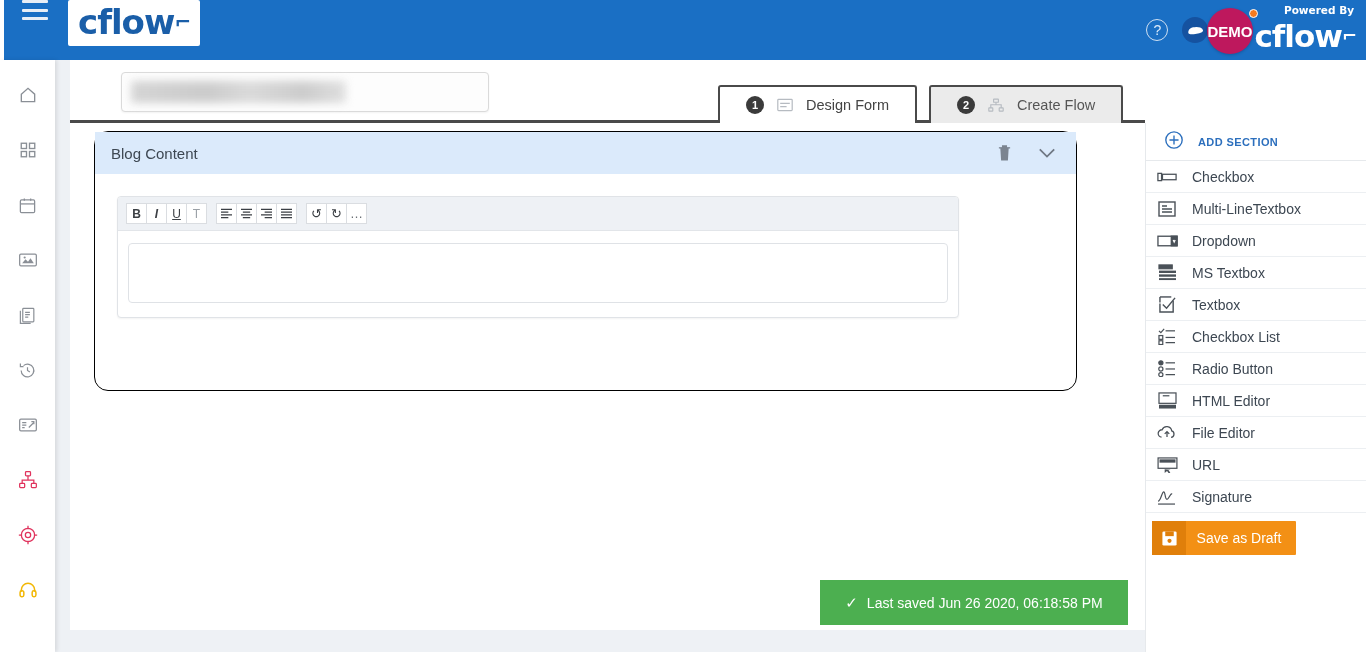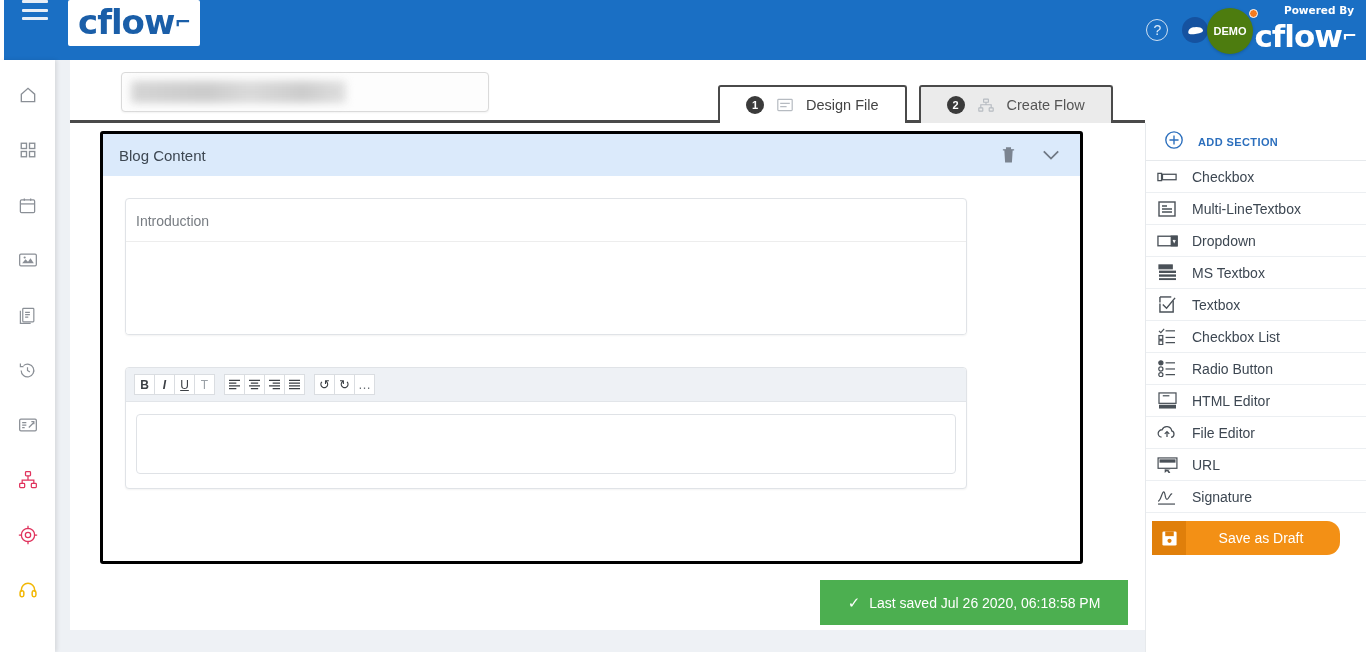--- a/index.html
+++ b/index.html
@@ -117,43 +117,43 @@
   .tab-num {
     width: 18px; height: 18px; border-radius: 50%; background: #3b3b3b;
     color: #ffffff; font-size: 11px; display: flex;
     align-items: center; justify-content: center; font-weight: 600;
   }
   .tab-ic { width: 18px; height: 18px; display: flex; align-items: center; justify-content: center; }
 
   
   .demo-badge {
     position: absolute; right: 113px; top: 8px; width: 46px; height: 46px;
-    border-radius: 50%; background: #4d7c0f; color: #ffffff;
-    font-size: 11px; font-weight: 700; display: flex;
+    border-radius: 50%; background: #be185d; color: #ffffff;
+    font-size: 15px; font-weight: 700; display: flex;
     align-items: center; justify-content: center; cursor: pointer; z-index: 7;
     box-shadow: 0 1px 3px rgba(0,0,0,.2);
   }
   .demo-dot {
     position: absolute; right: 108px; top: 9px; width: 9px; height: 9px;
     border-radius: 50%; background: #f47b20; border: 1.5px solid #ffffff; z-index: 8;
   }
   .help-btn {
     position: absolute; right: 0; top: 0; width: 93px; height: 63px;
     background: #4a9c45; color: #ffffff; font-size: 16px;
     display: flex; align-items: center; justify-content: center; cursor: pointer; z-index: 7;
   }
 
   
   .builder {
     position: absolute; left: 0; top: 63px; width: 1075px; height: 507px;
     background: #ffffff; padding: 8px;
   }
   .section-card {
-    width: 983px; margin-left: 22px; border: 3px solid #000000;
-    background: #ffffff; border-radius: 3px;
+    width: 983px; margin-left: 16px; border: 1px solid #000000;
+    background: #ffffff; border-radius: 14px;
   }
   .section-head {
     height: 42px; background: #dbeafb; display: flex; align-items: center;
     padding: 0 16px; justify-content: space-between;
   }
   .section-title { font-size: 15px; color: #3d4752; }
   .section-actions { display: flex; align-items: center; gap: 26px; padding-right: 4px; }
   .ic-btn { cursor: pointer; display: flex; align-items: center; justify-content: center; }
 
   .section-body { padding: 22px 22px 40px 22px; }
@@ -196,22 +196,22 @@
   .add-section-label {
     color: #2c6fbd; font-size: 11px; font-weight: 600; letter-spacing: .4px;
   }
   .palette-item {
     height: 32px; display: flex; align-items: center; gap: 14px;
     padding-left: 10px; border-bottom: 1px solid #eceff2;
     font-size: 14px; color: #3d4752; cursor: pointer;
   }
   .palette-ic { width: 22px; display: flex; align-items: center; justify-content: center; }
   .save-draft {
-    margin: 8px 0 0 6px; width: 188px; height: 34px; background: #f39015;
-    display: flex; align-items: center; cursor: pointer; border-radius: 13px;
+    margin: 8px 0 0 6px; width: 144px; height: 34px; background: #f39015;
+    display: flex; align-items: center; cursor: pointer; border-radius: 1px;
   }
   .save-draft .sd-ic {
     width: 34px; height: 34px; background: #e07f0a;
     display: flex; align-items: center; justify-content: center;
   }
   .save-draft .sd-label {
     flex: 1; text-align: center; color: #ffffff; font-size: 14px; padding-right: 4px;
   }
 
   
@@ -338,21 +338,21 @@
 
         <div class="tabs">
           <div class="tab active">
             <div class="tab-num">1</div>
             <div class="tab-ic">
               <svg width="16" height="14" viewBox="0 0 20 16" fill="none" stroke="#b6bbc1" stroke-width="1.5">
                 <rect x="1" y="1" width="18" height="14" rx="1"></rect>
                   <path d="M4 6 H16 M4 10 H12"></path>
               </svg>
             </div>
-            <span>Design File</span>
+            <span>Design Form</span>
           </div>
           <div class="tab inactive">
             <div class="tab-num">2</div>
             <div class="tab-ic">
               <svg width="16" height="15" viewBox="0 0 20 18" fill="none" stroke="#b6bbc1" stroke-width="1.4">
                 <rect x="7" y="1" width="6" height="4" rx="0.5"></rect>
                 <rect x="1" y="12" width="5" height="4" rx="0.5"></rect>
                 <rect x="14" y="12" width="5" height="4" rx="0.5"></rect>
                 <path d="M10 5 V8 M3.5 12 V8 H16.5 V12"></path>
               </svg>
@@ -377,24 +377,20 @@
               <div class="ic-btn">
                 <svg width="18" height="12" viewBox="0 0 20 12" fill="none" stroke="#6f7884" stroke-width="2">
                   <path d="M2 2 L10 10 L18 2"></path>
                 </svg>
               </div>
             </div>
           </div>
 
           <div class="section-body">
 
-            <div class="field-card">
-              <div class="field-label">Introduction</div>
-              <div class="field-blank"></div>
-            </div>
 
             <div class="field-card">
               <div class="rte-toolbar">
                 <div class="btn-group">
                   <div class="rte-btn" style="font-weight:700;">B</div>
                   <div class="rte-btn" style="font-style:italic;font-weight:700;">I</div>
                   <div class="rte-btn" style="text-decoration:underline;">U</div>
                   <div class="rte-btn" style="color:#9aa0a6;">T</div>
                 </div>
                 <div class="btn-group">
@@ -581,16 +577,16 @@
       </div>
 
     </div>
   </div>
 
   <div class="demo-badge">DEMO</div>
   <div class="demo-dot"></div>
 
   <div class="toast">
     <span class="check">✓</span>
-    <span>Last saved Jul 26 2020, 06:18:58 PM</span>
+    <span>Last saved Jun 26 2020, 06:18:58 PM</span>
   </div>
 
 </div>
 
 </body></html>

